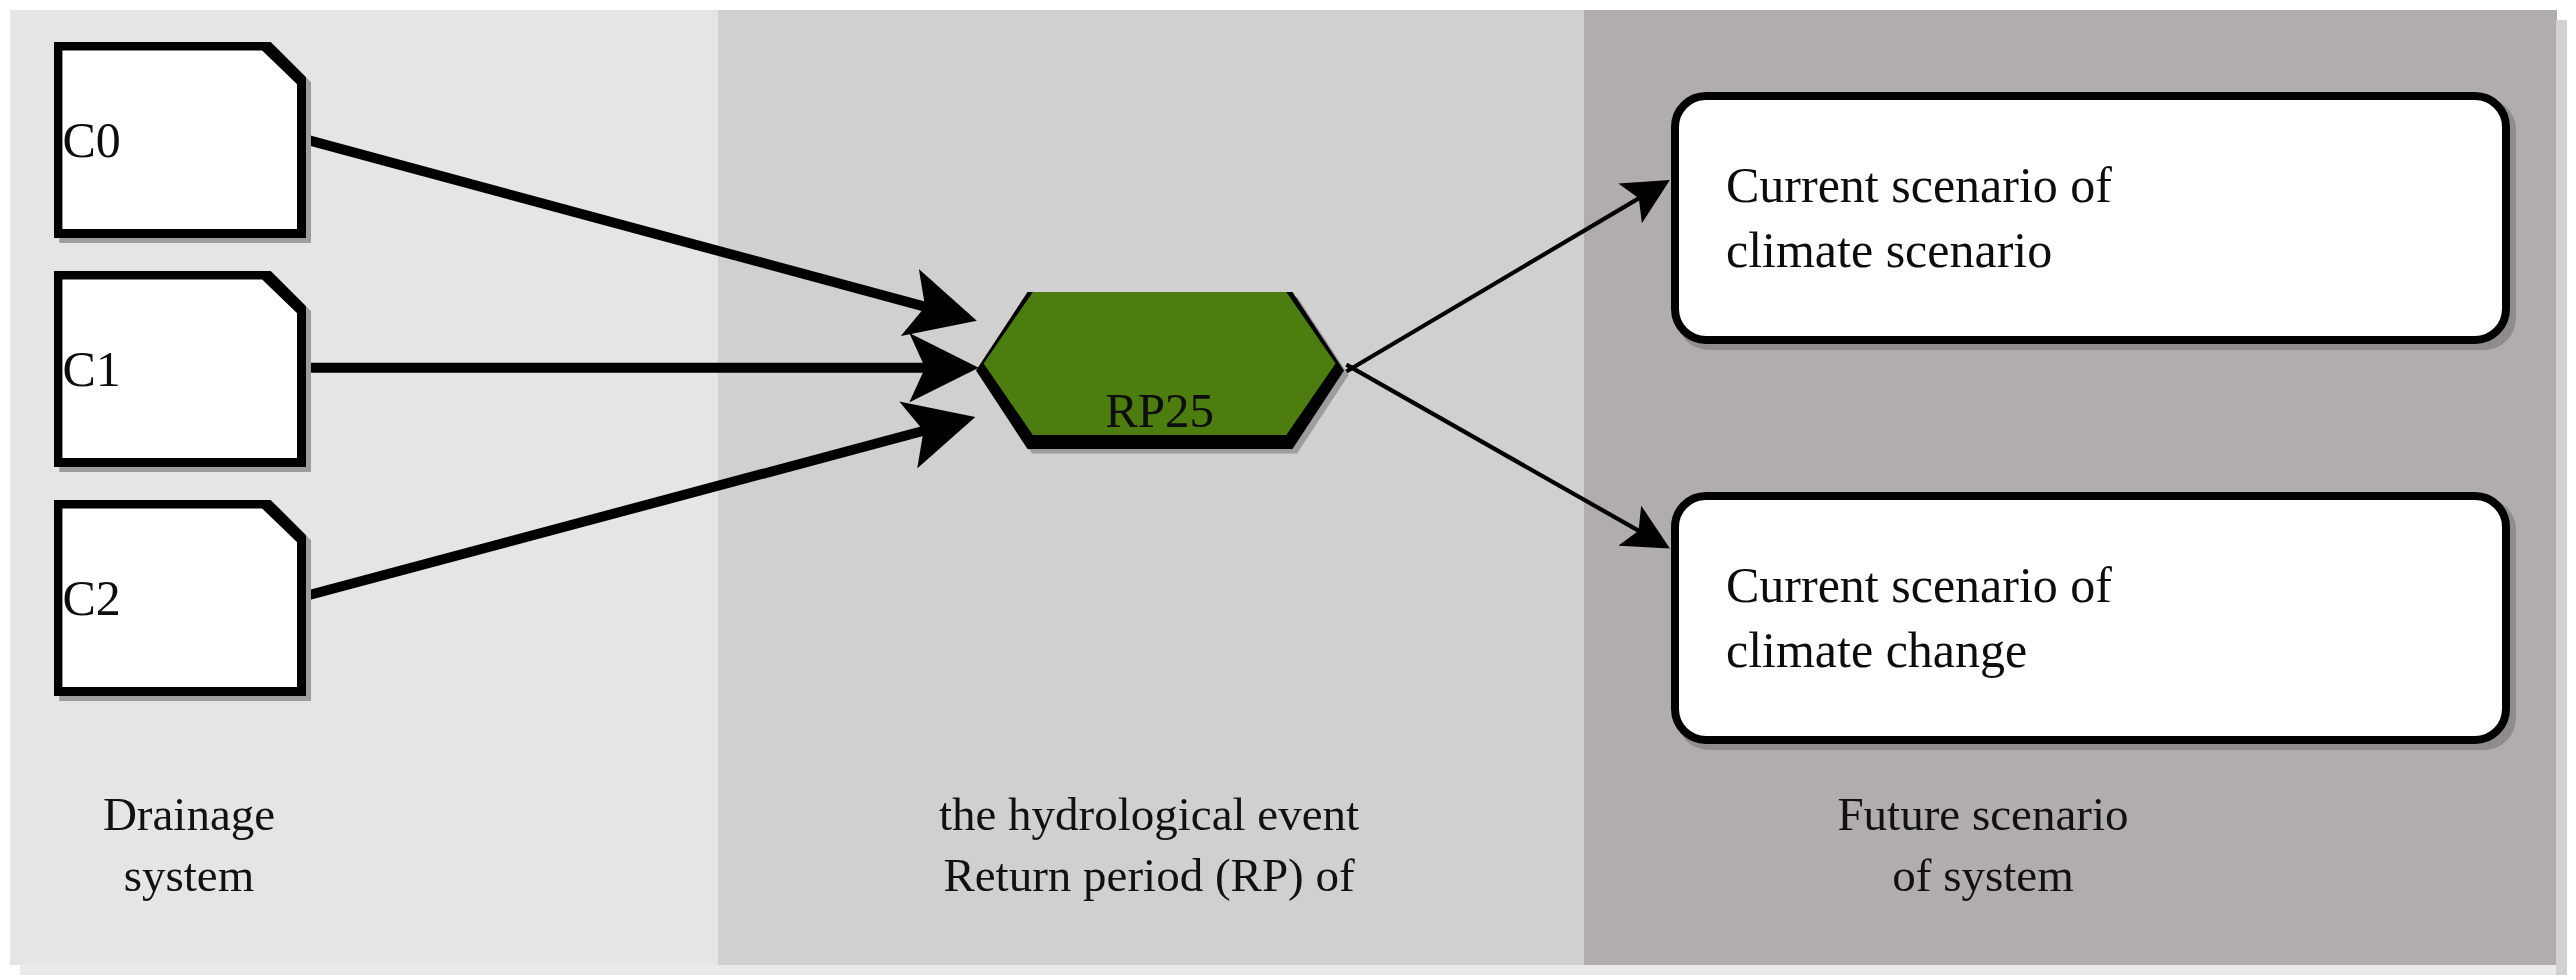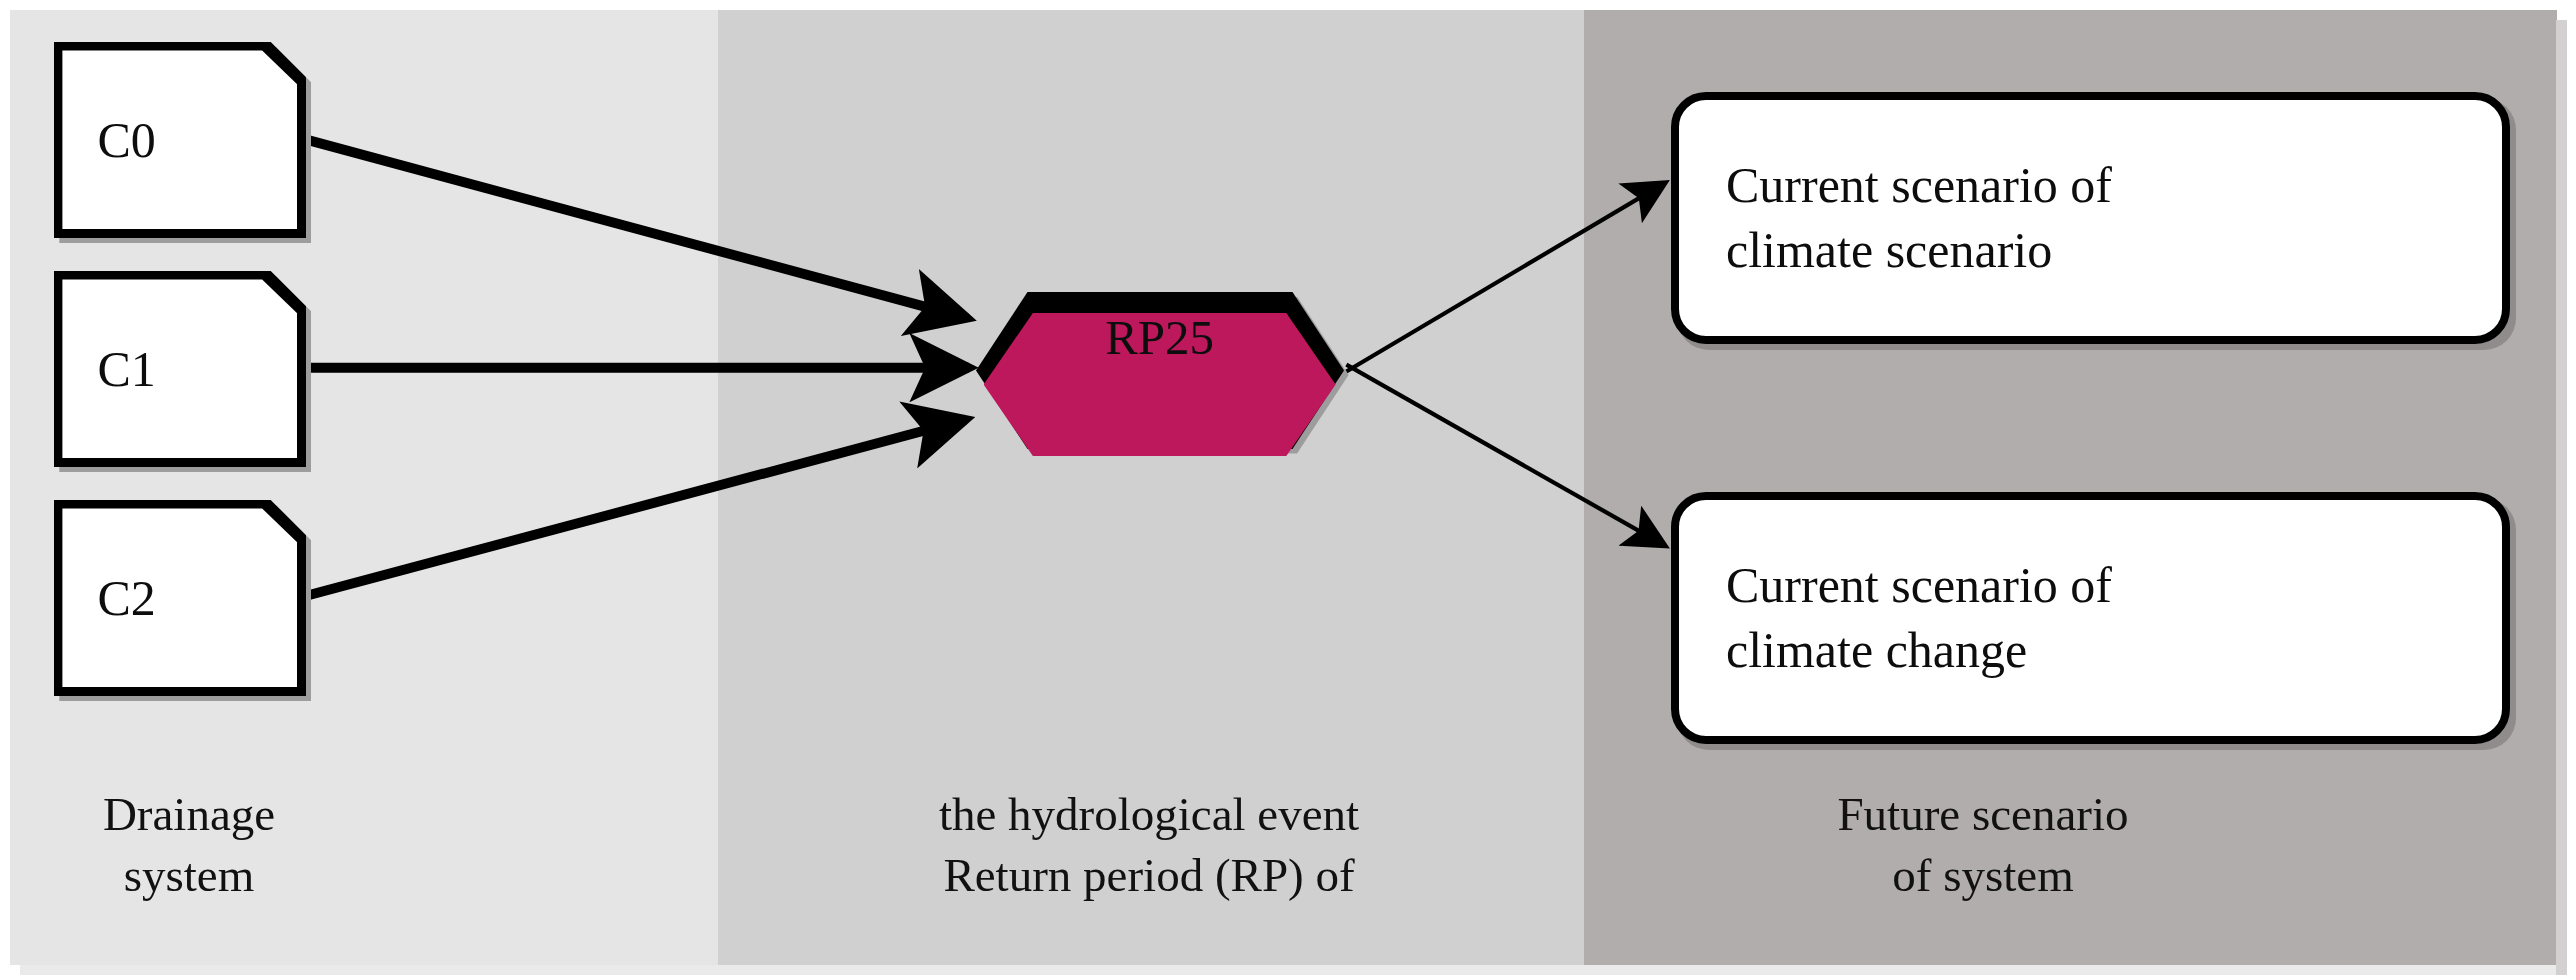--- a/index.html
+++ b/index.html
@@ -59,21 +59,20 @@
     clip-path: polygon(0 0, 86% 0, 100% 18%, 100% 100%, 0 100%);
   }
   .note-inner {
     position: absolute;
     left: 8.4px; top: 8.4px;
     width: 235px; height: 179px;
     background: #ffffff;
     clip-path: polygon(0 0, 85% 0, 100% 19%, 100% 100%, 0 100%);
     display: flex;
     align-items: center;
-    padding-left: 35px;
     box-sizing: border-box;
   }
   .note-label {
     font-size: 50px;
     color: #0d0d0d;
     line-height: 1;
   }
 
   #node-c0 { left: 54px;  top: 42px; }
   #node-c1 { left: 54px;  top: 271px; }
@@ -94,26 +93,26 @@
   }
   .hex-shape {
     position: absolute;
     left: 0; top: 0;
     width: 368px; height: 157px;
     background: #000000;
     clip-path: polygon(0 50%, 14% 0, 86% 0, 100% 50%, 86% 100%, 14% 100%);
   }
   .hex-inner {
     position: absolute;
-    left: 7.6px; top: 21px;
+    left: 7.6px; top: 0;
     width: 352px; height: 143px;
-    background: #be185d;
+    background: #4d7c0f;
     clip-path: polygon(0 50%, 14% 0, 86% 0, 100% 50%, 86% 100%, 14% 100%);
     display: flex;
-    align-items: flex-start;
+    align-items: flex-end;
     justify-content: center;
   }
   .hex-label {
     font-size: 49px;
     color: #0d0d0d;
     line-height: 1;
   }
 
   
   .round-node {

